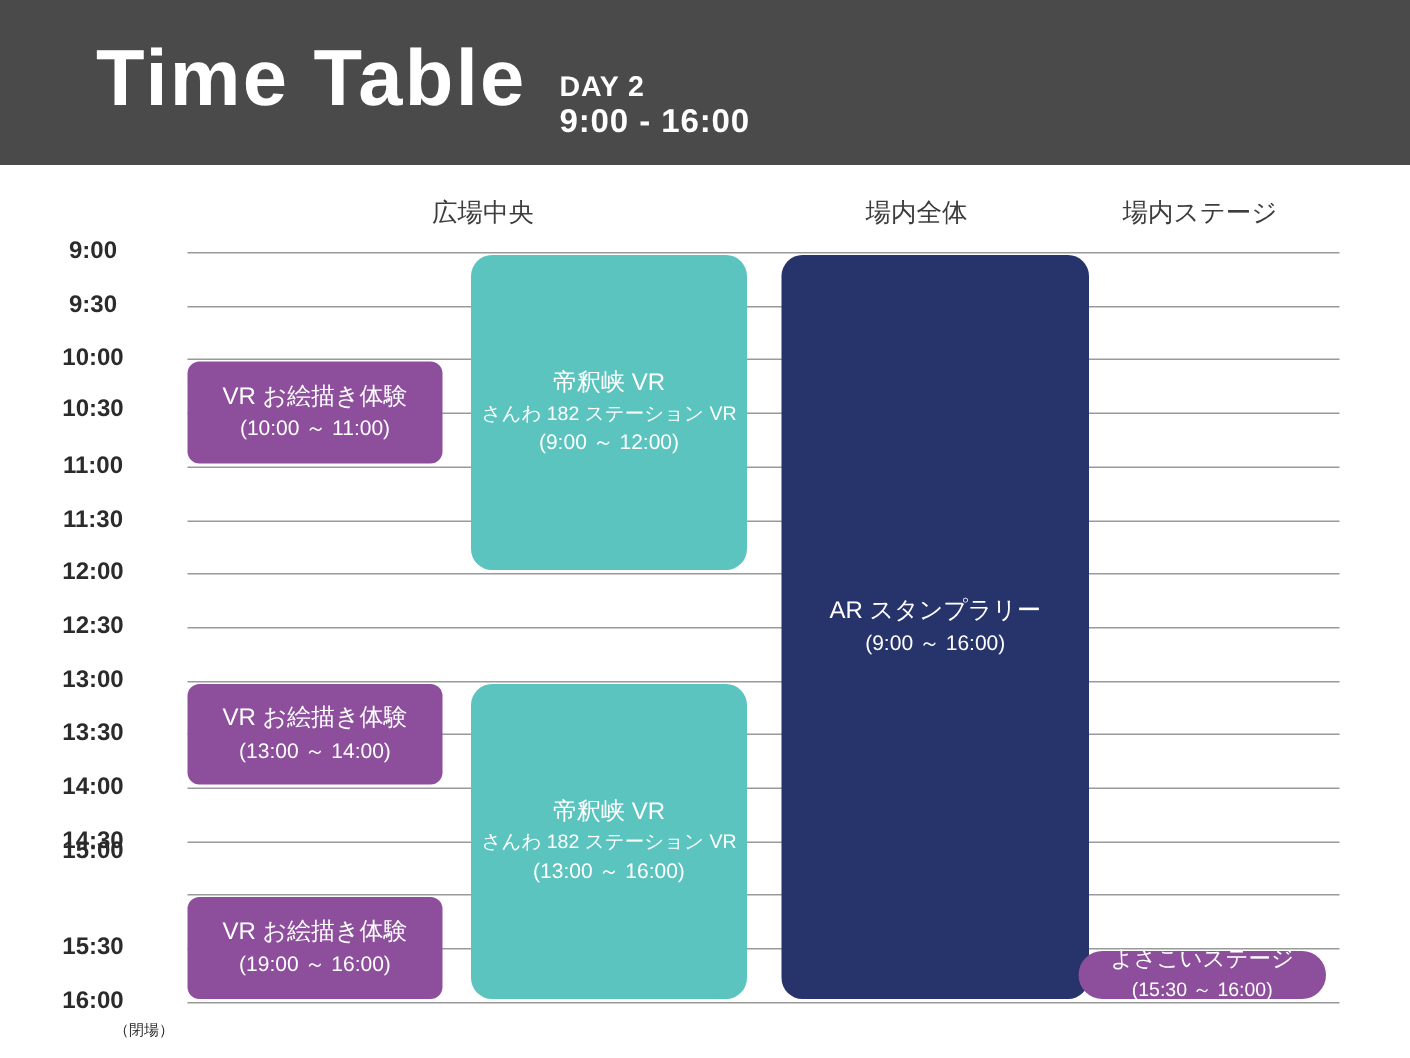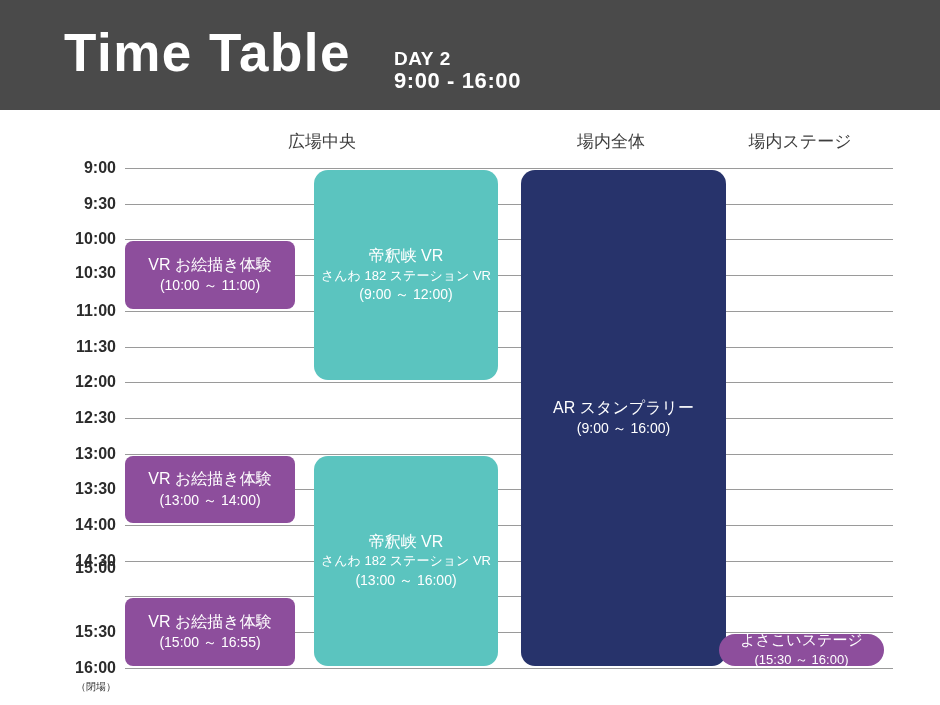--- a/index.html
+++ b/index.html
@@ -23,21 +23,20 @@
     width: 940px;
     height: 110px;
     background: #4a4a4a;
     display: flex;
     align-items: center;
   }
   .header-inner {
     display: flex;
     align-items: baseline;
     margin-left: 64px;
-    gap: 21px;
   }
   .header-title {
     color: #ffffff;
     font-size: 53px;
     font-weight: bold;
     letter-spacing: 1.5px;
     line-height: 1;
   }
   .header-sub {
     margin-left: 22px;
@@ -81,21 +80,21 @@
     left: 125px;
     width: 768px;
     height: 1px;
     background: #9a9a9a;
   }
 
   .time-label {
     position: absolute;
     right: 0;
     width: 108px;
-    text-align: right;
+    text-align: center;
     font-size: 16px;
     font-weight: bold;
     color: #2b2b2b;
     transform: translateY(-50%);
     white-space: nowrap;
   }
   .time-wrap {
     position: absolute;
     left: 0;
     top: 0;
@@ -218,20 +217,20 @@
         <div class="ev-title">VR お絵描き体験</div>
         <div class="ev-time">(13:00 ～ 14:00)</div>
       </div>
       <div class="event ev-teal" style="left: 314px; width: 184px; top: 345.6px; height: 210.2px; background: rgb(91, 196, 191);">
         <div class="ev-title">帝釈峡 VR</div>
         <div class="ev-sub">さんわ 182 ステーション VR</div>
         <div class="ev-time">(13:00 ～ 16:00)</div>
       </div>
       <div class="event ev-purple" style="left: 125px; width: 170px; top: 488.4px; height: 67.4px; background: rgb(141, 78, 156);">
         <div class="ev-title">VR お絵描き体験</div>
-        <div class="ev-time">(15:00 ～ 16:55)</div>
+        <div class="ev-time">(19:00 ～ 16:00)</div>
       </div>
       <div class="event ev-purple ev-pill" style="left: 719px; width: 165px; top: 524.1px; height: 31.7px; background: rgb(141, 78, 156);">
         <div class="ev-title">よさこいステージ</div>
         <div class="ev-time">(15:30 ～ 16:00)</div>
       </div>
     </div>
 </div>
 
 </body></html>

